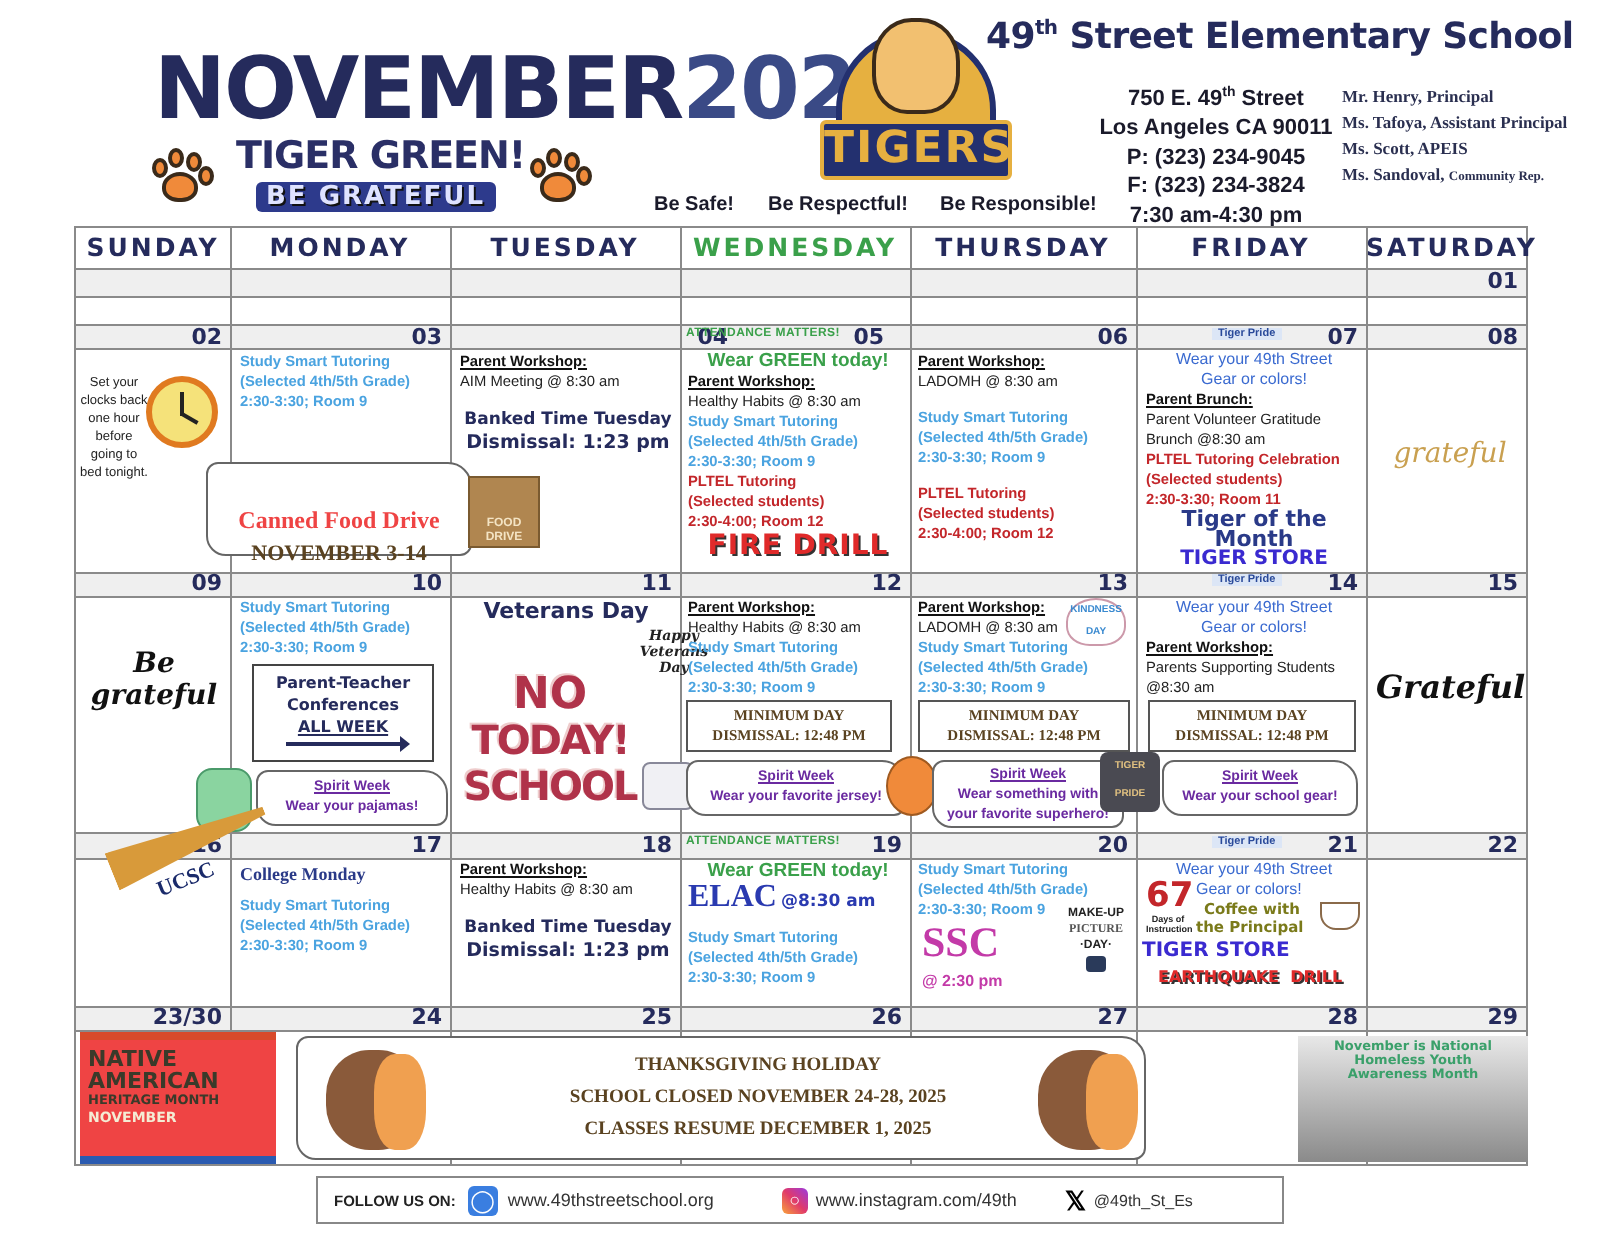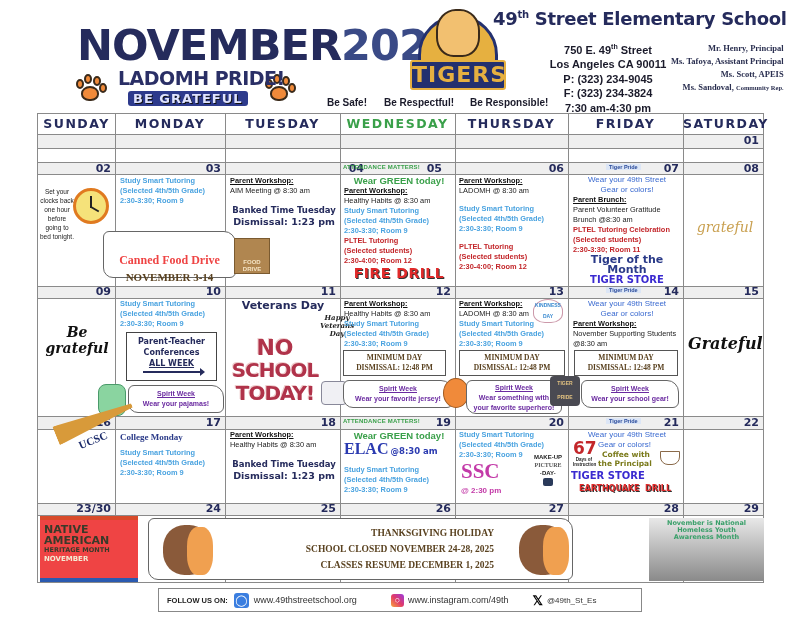--- a/index.html
+++ b/index.html
@@ -18,21 +18,21 @@
 
   .logo { position: absolute; left: 408px; top: 5px; width: 100px; height: 93px; }
   .logo .arch { position: absolute; left: 10px; top: 10px; width: 80px; height: 70px; border-radius: 40px 40px 0 0; background: #e6b040; border: 3px solid #23306f; }
   .logo .face { position: absolute; left: 28px; top: 4px; width: 44px; height: 48px; border-radius: 45% 45% 40% 40%; background: #f2c070; border: 2px solid #3a2a1a; }
   .logo .banner { position: absolute; left: 2px; top: 55px; width: 96px; height: 30px; background: #23306f; border: 2px solid #e6b040; border-radius: 3px; color: #e6b040; font-family: "DejaVu Sans", sans-serif; font-weight: bold; font-size: 22px; text-align: center; line-height: 26px; letter-spacing: 1px; }
 
   .school-name { position: absolute; left: 493px; top: 8px; font-family: "DejaVu Sans", sans-serif; font-weight: bold; font-size: 18px; color: #252b5c; letter-spacing: -0.3px; }
   .school-name sup { font-size: 10px; }
   .addr { position: absolute; left: 548px; top: 40px; width: 120px; font-size: 11px; font-weight: bold; color: #1a1a2a; text-align: center; line-height: 14.5px; }
   .addr sup { font-size: 7px; }
-  .staff { position: absolute; left: 671px; top: 42px; font-family: "Liberation Serif", serif; font-size: 8.5px; font-weight: bold; color: #2a2f50; line-height: 13px; text-align: right; }
+  .staff { position: absolute; left: 671px; top: 42px; font-family: "Liberation Serif", serif; font-size: 8.5px; font-weight: bold; color: #2a2f50; line-height: 13px; }
   .staff .small { font-size: 6.5px; }
 
   
   .grid { position: absolute; left: 37px; top: 113px; width: 727px; height: 470px; border: 1.5px solid #8a8a8a; }
   .vl { position: absolute; top: 0; width: 1px; height: 100%; background: #8a8a8a; }
   .hl { position: absolute; left: 0; width: 100%; height: 1px; background: #8a8a8a; }
   .band { position: absolute; left: 0; width: 100%; background: #efefef; }
   .dayhdr { position: absolute; top: 0; height: 20px; font-family: "DejaVu Sans", sans-serif; font-weight: bold; font-size: 12.5px; letter-spacing: 1.5px; color: #252b5c; text-align: center; line-height: 20px; }
   .dayhdr.wed { color: #3aa04a; }
   .num { position: absolute; font-family: "DejaVu Sans", sans-serif; font-weight: bold; font-size: 11px; color: #252b5c; text-align: right; padding-right: 4px; line-height: 12px; }
@@ -81,21 +81,21 @@
     <div class="pad"></div>
 </div>
 <div class="paw" style="left:262px;top:74px;">
   <div class="toe" style="left:3px;top:5px;"></div>
     <div class="toe" style="left:11px;top:0px;"></div>
     <div class="toe" style="left:20px;top:2px;"></div>
     <div class="toe" style="left:26px;top:9px;"></div>
     <div class="pad"></div>
 </div>
 
-<div class="tiger-pride">LADOMH PRIDE!</div>
+<div class="tiger-pride">TIGER GREEN!</div>
 <div class="be-grateful">BE GRATEFUL</div>
 
 <div class="motto" style="left:327px;">Be Safe!</div>
 <div class="motto" style="left:384px;">Be Respectful!</div>
 <div class="motto" style="left:470px;">Be Responsible!</div>
 
 <div class="logo">
   <div class="arch"></div>
   <div class="face"></div>
   <div class="banner">TIGERS</div>
@@ -277,22 +277,22 @@
     <div class="lab">Spirit Week</div>
     <div class="purple">Wear your pajamas!</div>
   </div>
 
   <div class="cell" style="left:190px;top:186px;width:110px;">
     <div class="banked" style="font-size:11px;">Veterans Day</div>
   </div>
   <div style="position:absolute;left:278px;top:200px;width:42px;height:38px;font-family:'DejaVu Serif',serif;font-style:italic;font-size:7px;font-weight:bold;color:#222;text-align:center;line-height:8px;">Happy Veterans Day</div>
   <div style="position:absolute;left:192px;top:222px;width:90px;text-align:center;font-family:'DejaVu Sans',sans-serif;font-weight:bold;color:#b0334a;line-height:23px;text-shadow:1px 1px 0 #fff,-1px -1px 0 #ecc;">
     <div style="font-size:22px;">NO</div>
+    <div style="font-size:20px;letter-spacing:-1px;">TODAY!</div>
     <div style="font-size:20px;letter-spacing:-1px;">SCHOOL</div>
-    <div style="font-size:20px;letter-spacing:-1px;">TODAY!</div>
   </div>
 
   <div class="cell t" style="left:306px;top:185px;width:110px;">
     <div class="ul">Parent Workshop:</div>
     <div>Healthy Habits @ 8:30 am</div>
     <div class="blue">Study Smart Tutoring</div>
     <div class="blue">(Selected 4th/5th Grade)</div>
     <div class="blue">2:30-3:30; Room 9</div>
   </div>
   <div class="minday" style="position:absolute;left:305px;top:236px;width:103px;">
@@ -321,21 +321,21 @@
   <div class="wavy spirit" style="position:absolute;left:428px;top:266px;width:96px;height:34px;padding-top:2px;">
     <div class="lab">Spirit Week</div>
     <div class="purple">Wear something with</div>
     <div class="purple">your favorite superhero!</div>
   </div>
 
   <div class="cell t" style="left:535px;top:185px;width:108px;">
     <div class="center" style="color:#3a6ad0;font-size:8px;">Wear your 49th Street</div>
     <div class="center" style="color:#3a6ad0;font-size:8px;">Gear or colors!</div>
     <div class="ul">Parent Workshop:</div>
-    <div>November Supporting Students</div>
+    <div>Parents Supporting Students</div>
     <div>@8:30 am</div>
   </div>
   <div class="minday" style="position:absolute;left:536px;top:236px;width:104px;">
       <div>MINIMUM DAY</div>
       <div>DISMISSAL: 12:48 PM</div>
     </div>
   <div style="position:absolute;left:512px;top:262px;width:30px;height:30px;background:#4a4a52;border-radius:4px;color:#e0c080;font-size:5px;font-weight:bold;text-align:center;line-height:14px;">TIGER PRIDE</div>
   <div class="wavy spirit" style="position:absolute;left:543px;top:266px;width:98px;height:28px;padding-top:3px;">
     <div class="lab">Spirit Week</div>
     <div class="purple">Wear your school gear!</div>
@@ -402,21 +402,21 @@
   <div style="position:absolute;left:2px;top:402px;width:98px;height:66px;background:#ef4444;border-top:4px solid #d84a2a;border-bottom:4px solid #2a5ab0;padding:4px 4px;font-family:'DejaVu Sans',sans-serif;font-weight:bold;color:#3a3a2a;line-height:11px;">
     <div style="font-size:11px;">NATIVE</div>
     <div style="font-size:11px;">AMERICAN</div>
     <div style="font-size:6.5px;line-height:8px;">HERITAGE MONTH</div>
     <div style="font-size:7px;color:#f4ecd4;">NOVEMBER</div>
   </div>
 
   <div class="wavy" style="position:absolute;left:110px;top:404px;width:425px;height:62px;">
     <div style="position:absolute;left:14px;top:6px;width:48px;height:50px;border-radius:45%;background:#8a5a3a;"></div>
     <div style="position:absolute;left:38px;top:8px;width:26px;height:48px;border-radius:40%;background:#f0a050;"></div>
-    <div style="position:absolute;left:115px;top:6px;width:230px;text-align:right;font-family:'Liberation Serif',serif;font-weight:bold;font-size:9.5px;color:#5a4220;line-height:16px;">
+    <div style="position:absolute;left:115px;top:6px;width:230px;text-align:center;font-family:'Liberation Serif',serif;font-weight:bold;font-size:9.5px;color:#5a4220;line-height:16px;">
       <div>THANKSGIVING HOLIDAY</div>
       <div>SCHOOL CLOSED NOVEMBER 24-28, 2025</div>
       <div>CLASSES RESUME DECEMBER 1, 2025</div>
     </div>
     <div style="position:absolute;left:370px;top:6px;width:48px;height:50px;border-radius:45%;background:#8a5a3a;"></div>
     <div style="position:absolute;left:394px;top:8px;width:26px;height:48px;border-radius:40%;background:#f0a050;"></div>
   </div>
 
   <div style="position:absolute;left:611px;top:404px;width:115px;height:63px;background:linear-gradient(#e8e8e8,#8a8a8a);text-align:center;font-family:'DejaVu Sans',sans-serif;font-weight:bold;font-size:6.5px;color:#3aa06a;line-height:7px;padding-top:2px;">
     <div>November is National</div>

